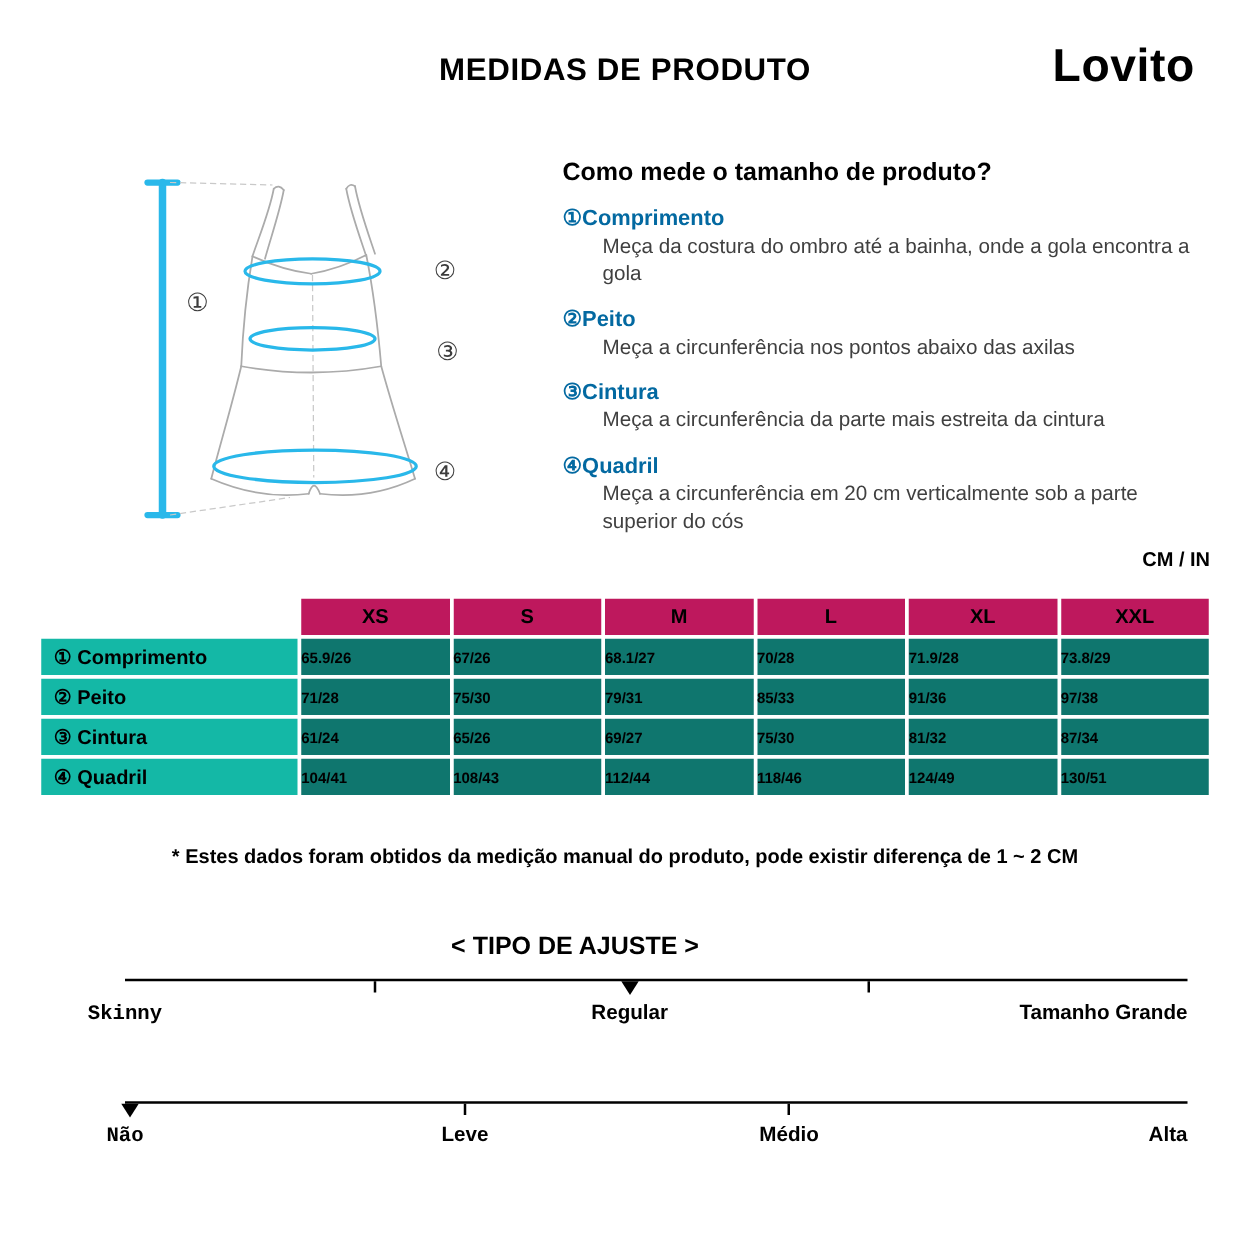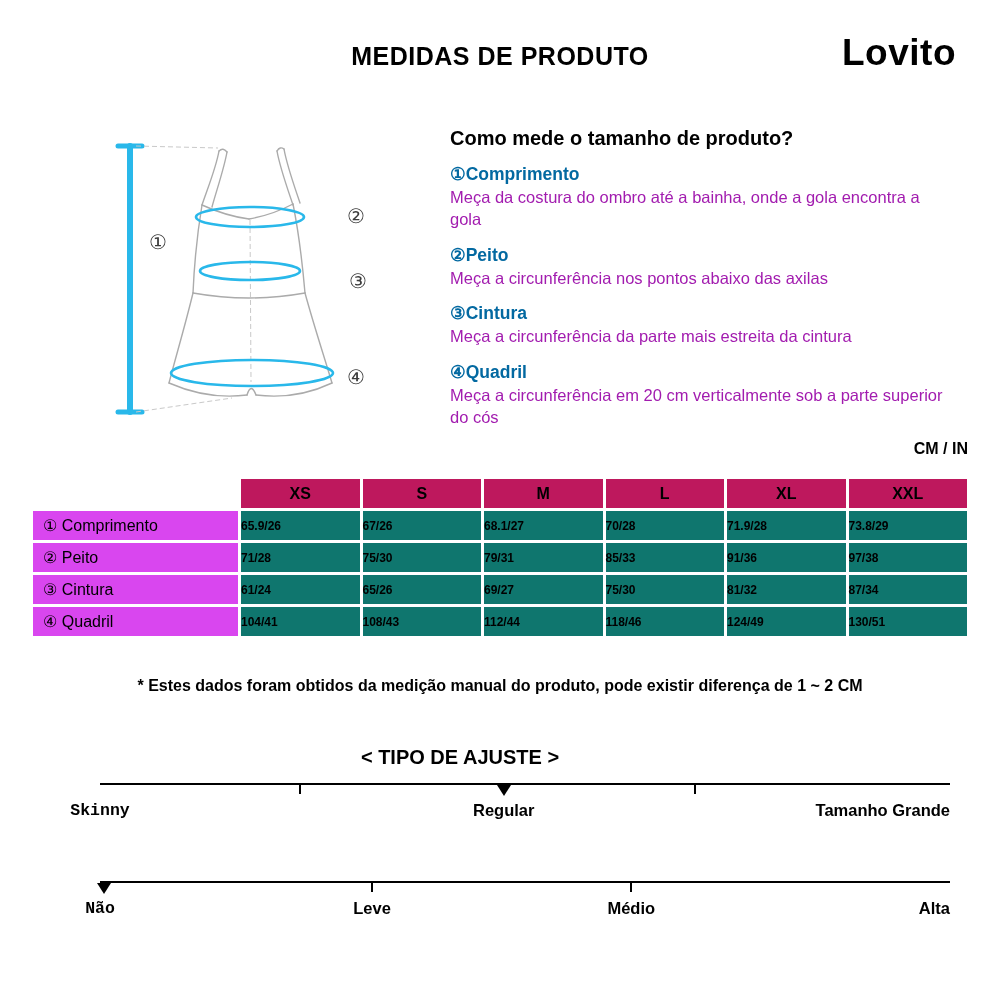--- a/index.html
+++ b/index.html
@@ -9,30 +9,30 @@
 
   .title { position:absolute; top:42px; left:0; width:1000px; text-align:center;
            font-size:25px; font-weight:bold; letter-spacing:.5px; }
   .brand { position:absolute; top:32px; right:44px; font-size:37px; font-weight:bold; letter-spacing:.5px; }
 
   .diagram { position:absolute; left:100px; top:130px; }
 
   .guide { position:absolute; left:450px; top:127px; width:505px; }
   .guide-heading { font-size:20px; font-weight:bold; margin-bottom:10px; }
   .g-label { font-size:17.5px; font-weight:bold; margin-top:14px; color:#0369a1; }
-  .g-desc  { font-size:16.5px; color:#a21caf; line-height:1.32; margin-top:2px; }
+  .g-desc  { font-size:16.5px; color:#404040; line-height:1.32; margin-top:2px;margin-left:32px; }
 
   .units { position:absolute; top:440px; right:32px; font-size:16px; font-weight:bold; }
 
   .size-table { position:absolute; left:30px; top:476px; width:940px;
                 border-collapse:separate; border-spacing:3px; table-layout:fixed; }
   .size-table th, .size-table td { height:29px; padding:0; }
   .size-table th { background:#be185d; font-size:16px; font-weight:bold; text-align:center; }
   .size-table th.corner { background:transparent; }
-  .size-table td.rowlabel { background:#d946ef; font-size:16px; font-weight:normal;
+  .size-table td.rowlabel { background:#14b8a6; font-size:16px; font-weight:bold;
                             text-align:left; padding-left:10px; }
   .size-table td.val { background:#0f766e; font-size:12px; font-weight:bold; text-align:left; }
 
   .note { position:absolute; top:677px; left:0; width:1000px; text-align:center;
           font-size:16px; font-weight:bold; }
 
   .scale-title { position:absolute; left:0; width:920px; text-align:center;
                  font-size:20px; font-weight:bold; }
   .fit-title  { top:746px; }
   .elas-title { top:844px; }

